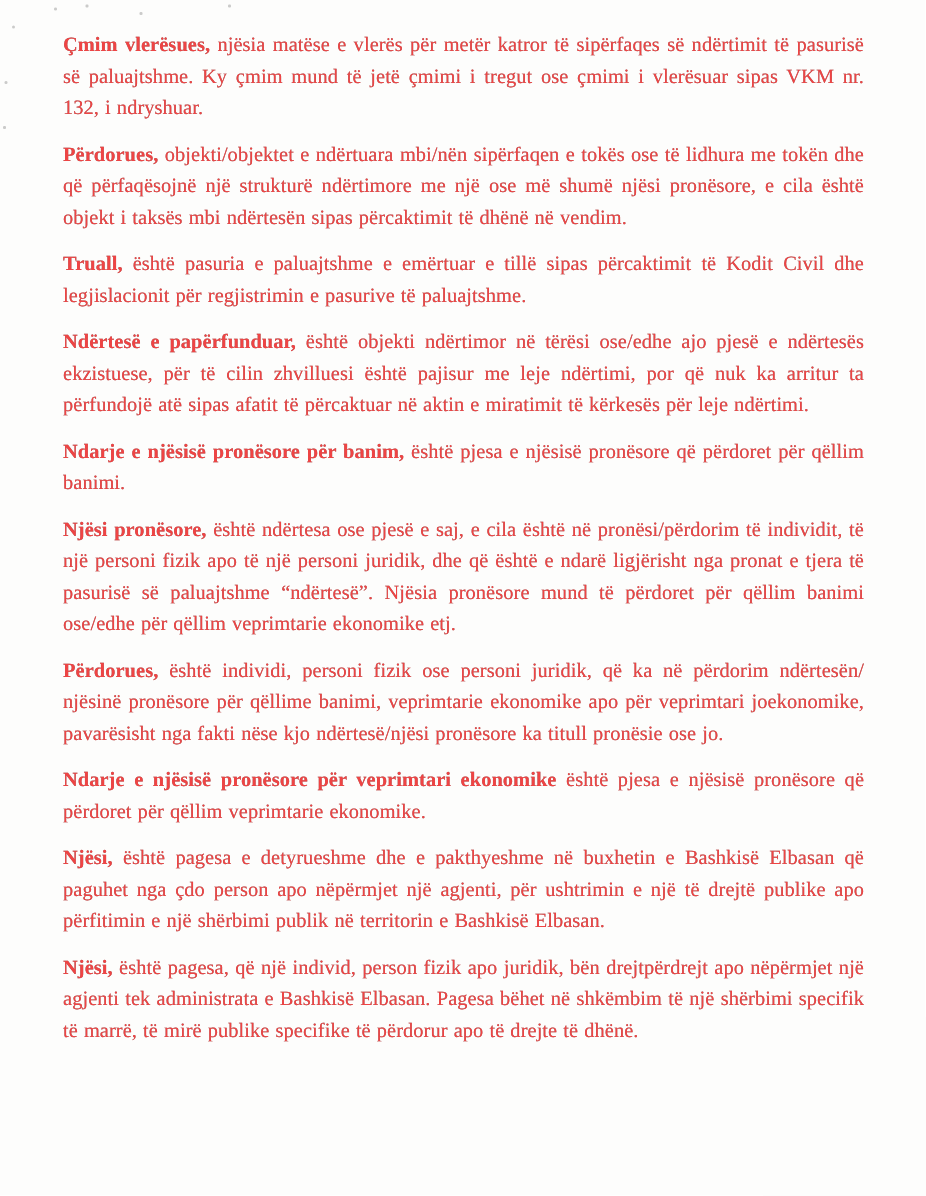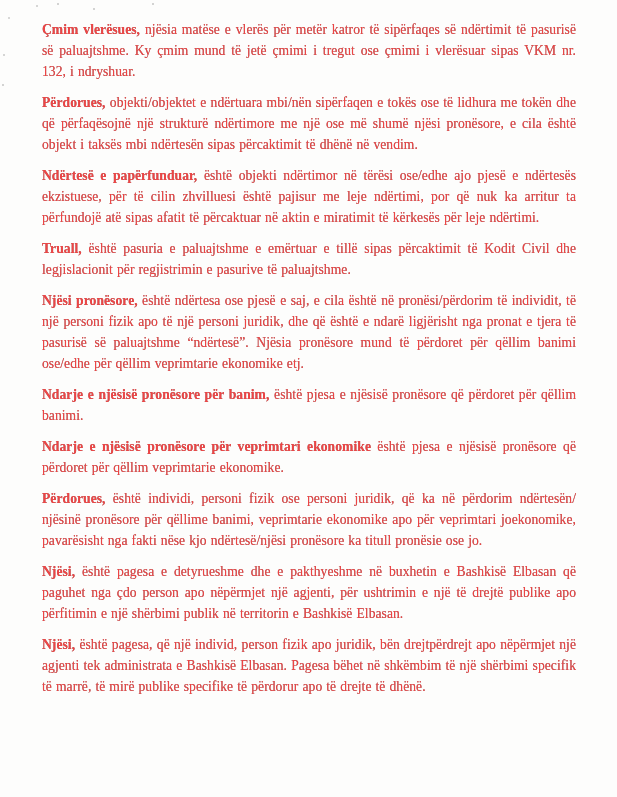--- a/index.html
+++ b/index.html
@@ -61,31 +61,31 @@
   <span class="speck s5"></span>
   <span class="speck s6"></span>
   <span class="speck s7"></span>
 
   <div class="content">
 
     <p class="def"><strong class="term">Çmim vlerësues,</strong><span> njësia matëse e vlerës për metër katror të sipërfaqes së ndërtimit të pasurisë së paluajtshme. Ky çmim mund të jetë çmimi i tregut ose çmimi i vlerësuar sipas VKM nr. 132, i ndryshuar.</span></p>
 
     <p class="def"><strong class="term">Përdorues,</strong><span> objekti/objektet e ndërtuara mbi/nën sipërfaqen e tokës ose të lidhura me tokën dhe që përfaqësojnë një strukturë ndërtimore me një ose më shumë njësi pronësore, e cila është objekt i taksës mbi ndërtesën sipas përcaktimit të dhënë në vendim.</span></p>
 
+    <p class="def"><strong class="term">Truall,</strong><span> është pasuria e paluajtshme e emërtuar e tillë sipas përcaktimit të Kodit Civil dhe legjislacionit për regjistrimin e pasurive të paluajtshme.</span></p>
+
     <p class="def"><strong class="term">Ndërtesë e papërfunduar,</strong><span> është objekti ndërtimor në tërësi ose/edhe ajo pjesë e ndërtesës ekzistuese, për të cilin zhvilluesi është pajisur me leje ndërtimi, por që nuk ka arritur ta përfundojë atë sipas afatit të përcaktuar në aktin e miratimit të kërkesës për leje ndërtimi.</span></p>
 
-    <p class="def"><strong class="term">Truall,</strong><span> është pasuria e paluajtshme e emërtuar e tillë sipas përcaktimit të Kodit Civil dhe legjislacionit për regjistrimin e pasurive të paluajtshme.</span></p>
+    <p class="def"><strong class="term">Ndarje e njësisë pronësore për banim,</strong><span> është pjesa e njësisë pronësore që përdoret për qëllim banimi.</span></p>
 
     <p class="def"><strong class="term">Njësi pronësore,</strong><span> është ndërtesa ose pjesë e saj, e cila është në pronësi/përdorim të individit, të një personi fizik apo të një personi juridik, dhe që është e ndarë ligjërisht nga pronat e tjera të pasurisë së paluajtshme “ndërtesë”. Njësia pronësore mund të përdoret për qëllim banimi ose/edhe për qëllim veprimtarie ekonomike etj.</span></p>
 
-    <p class="def"><strong class="term">Ndarje e njësisë pronësore për banim,</strong><span> është pjesa e njësisë pronësore që përdoret për qëllim banimi.</span></p>
+    <p class="def"><strong class="term">Përdorues,</strong><span> është individi, personi fizik ose personi juridik, që ka në përdorim ndërtesën/ njësinë pronësore për qëllime banimi, veprimtarie ekonomike apo për veprimtari joekonomike, pavarësisht nga fakti nëse kjo ndërtesë/njësi pronësore ka titull pronësie ose jo.</span></p>
 
     <p class="def"><strong class="term">Ndarje e njësisë pronësore për veprimtari ekonomike</strong><span> është pjesa e njësisë pronësore që përdoret për qëllim veprimtarie ekonomike.</span></p>
-
-    <p class="def"><strong class="term">Përdorues,</strong><span> është individi, personi fizik ose personi juridik, që ka në përdorim ndërtesën/ njësinë pronësore për qëllime banimi, veprimtarie ekonomike apo për veprimtari joekonomike, pavarësisht nga fakti nëse kjo ndërtesë/njësi pronësore ka titull pronësie ose jo.</span></p>
 
     <p class="def"><strong class="term">Njësi,</strong><span> është pagesa e detyrueshme dhe e pakthyeshme në buxhetin e Bashkisë Elbasan që paguhet nga çdo person apo nëpërmjet një agjenti, për ushtrimin e një të drejtë publike apo përfitimin e  një shërbimi publik në territorin e Bashkisë Elbasan.</span></p>
 
     <p class="def"><strong class="term">Njësi,</strong><span> është pagesa, që një individ, person fizik apo juridik, bën drejtpërdrejt apo nëpërmjet një agjenti tek administrata e Bashkisë Elbasan. Pagesa bëhet në shkëmbim të një shërbimi specifik të marrë, të mirë publike specifike të përdorur apo të drejte të dhënë.</span></p>
 
 
   </div>
 </div>
 
 </body></html>

